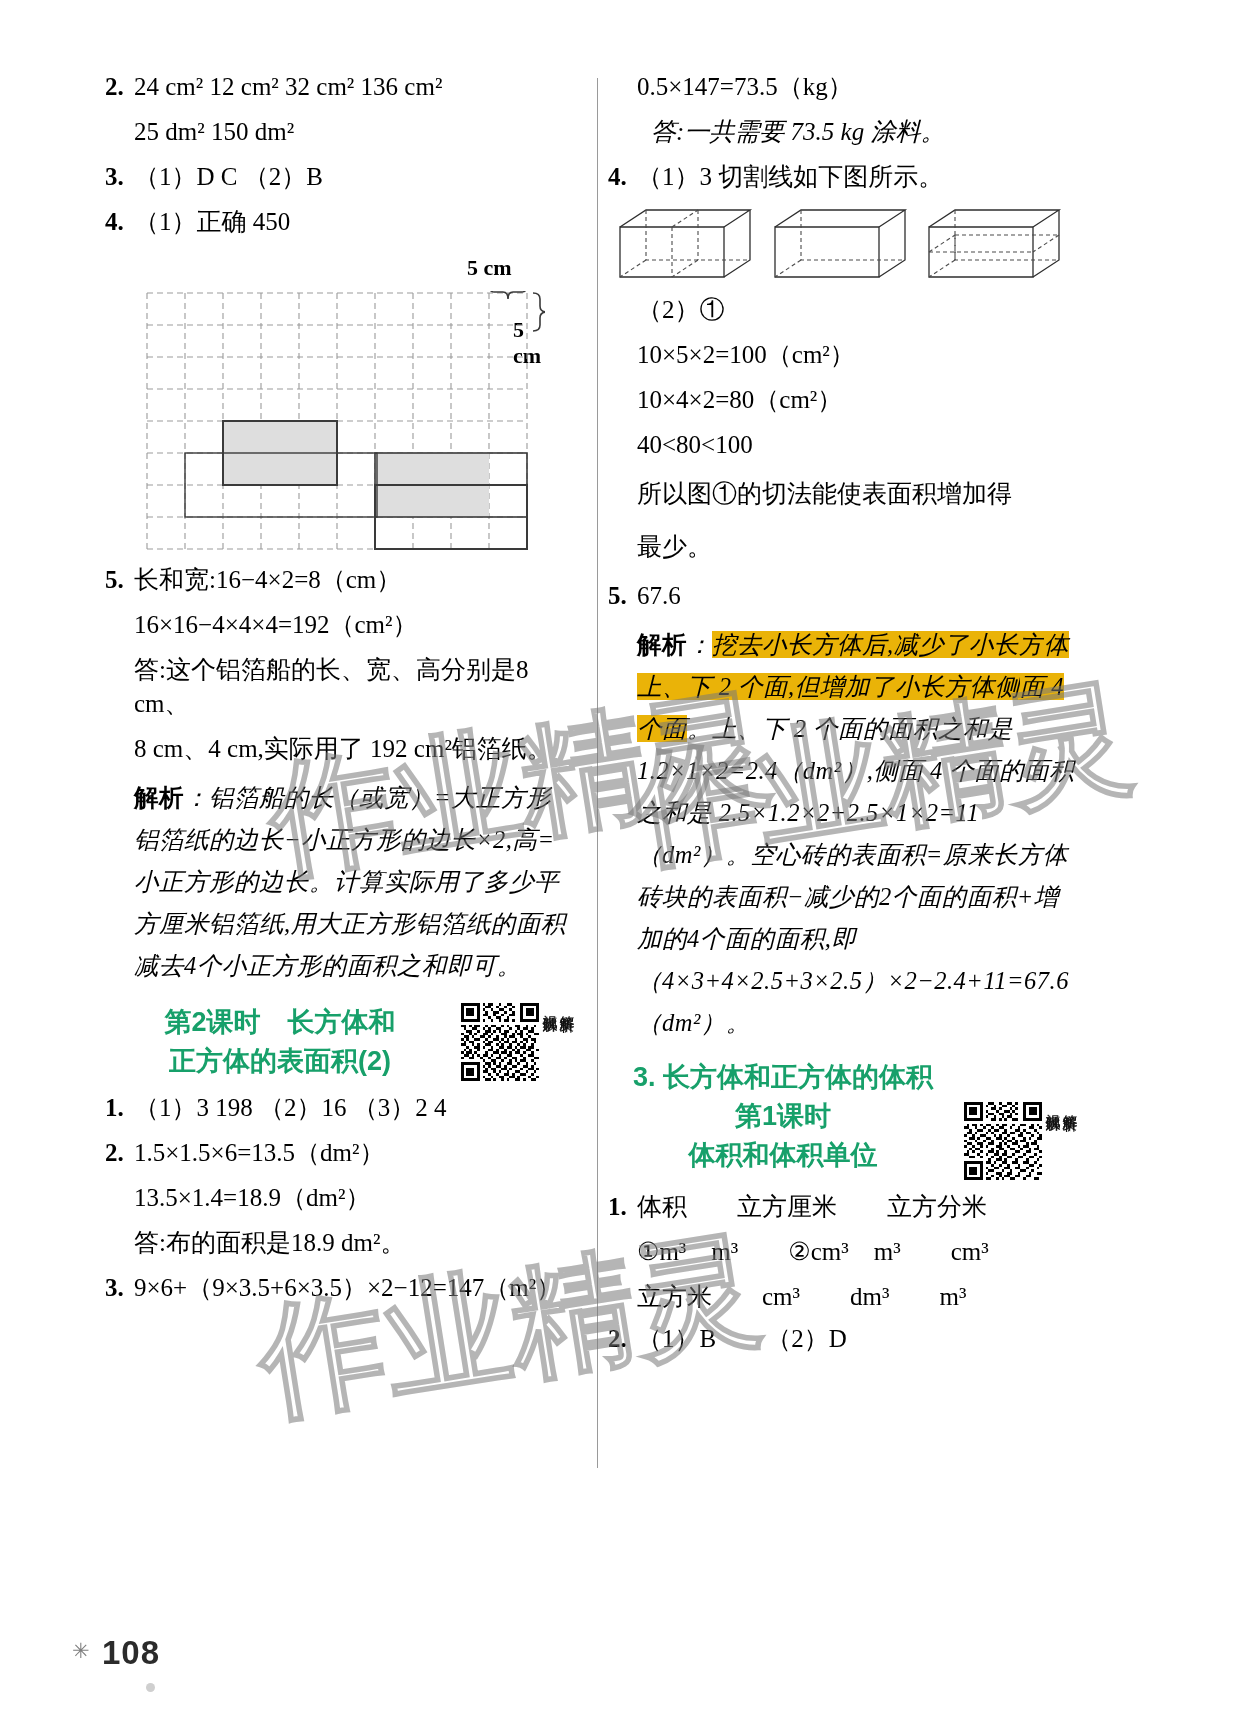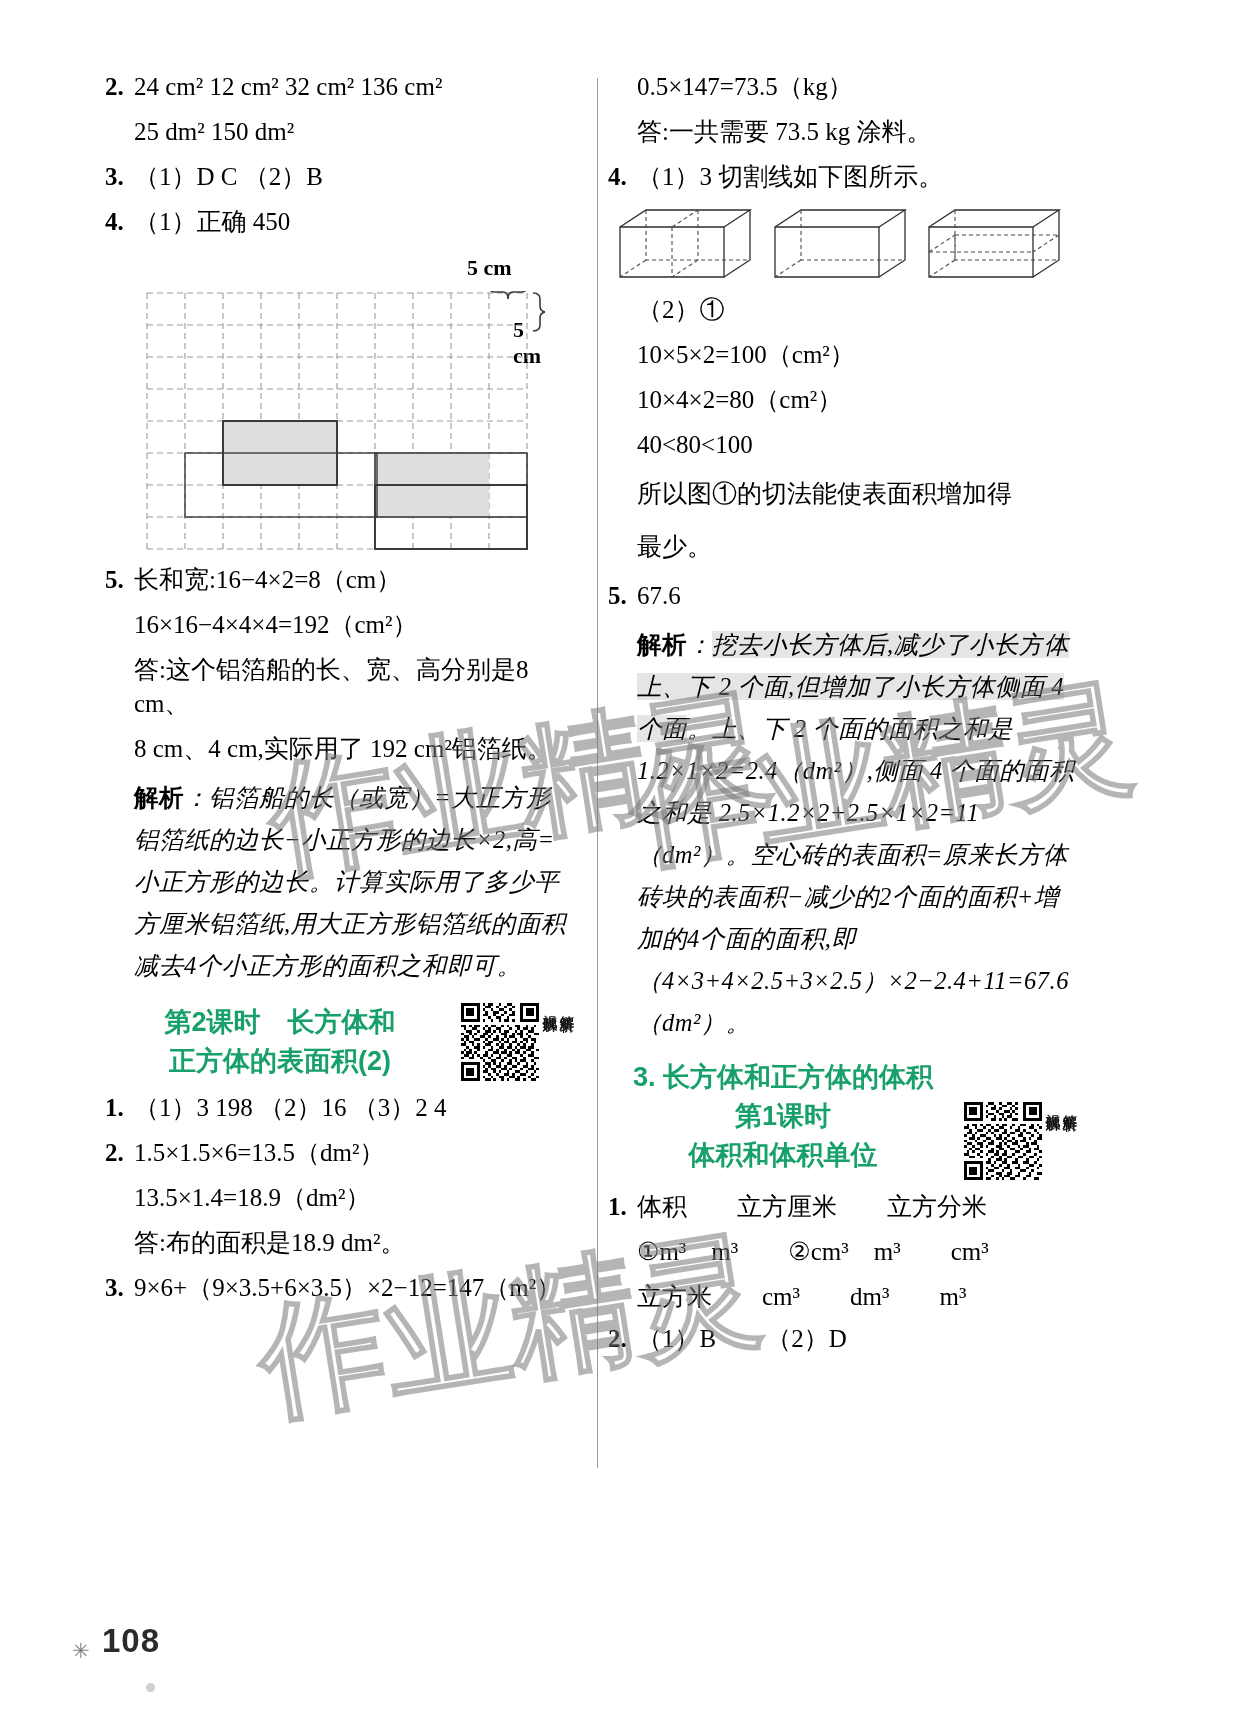--- a/index.html
+++ b/index.html
@@ -32,21 +32,21 @@
 
   
   .jx{
     font-family:"Liberation Serif", serif;
     font-style:italic;
     font-size:24.5px;line-height:42px;
     margin-left:29px;
     letter-spacing:0.5px;
   }
   .jx b{font-style:normal;font-weight:bold;}
-  .hl{background:#e5e5e5;}
+  .hl{background:#eab308;}
 
   .big-txt{font-size:25px;line-height:42px;}
 
   
   .sec-head{
     position:relative;
     margin:16px 0 10px 0;
     display:flex;align-items:flex-start;
   }
   .sec-title{
@@ -71,21 +71,21 @@
   .gridfig{position:absolute;left:30px;top:36px;}
   .lab5top{position:absolute;font-size:22px;}
   .lab5right{position:absolute;font-size:22px;}
 
   
   .boxes{display:flex;justify-content:space-between;margin:8px 0 10px 6px;width:452px;}
 
   
   .footer{position:absolute;left:0;bottom:0;width:100%;height:150px;}
   .pagenum{
-    position:absolute;left:102px;bottom:72px;
+    position:absolute;left:102px;bottom:60px;
     font-family:"Liberation Sans", sans-serif;
     font-weight:bold;font-size:33px;color:#2b2b2b;letter-spacing:1px;
   }
   .star{position:absolute;left:72px;bottom:68px;font-size:21px;color:#7d7d7d;}
 
   
   .wm{
     position:absolute;pointer-events:none;
     font-family:"Liberation Sans", sans-serif;
     font-weight:bold;
@@ -441,21 +441,21 @@
     <div class="row">
       <span class="num">3.</span>
       <span class="txt">9×6+（9×3.5+6×3.5）×2−12=147（m²）</span>
     </div>
 
   </div>
 
   <div class="col col-right">
 
     <div class="ind" style="margin-left:29px;">0.5×147=73.5（kg）</div>
-    <div class="ind" style="margin-left:29px;">答:一共需要 73.5 kg 涂料。</div>
+    <div class="ind" style="margin-left:43px;font-style:italic;">答:一共需要 73.5 kg 涂料。</div>
 
     <div class="row">
       <span class="num">4.</span>
       <span class="txt">（1）3    切割线如下图所示。</span>
     </div>
 
     <div class="boxes">
       <svg width="143" height="78" viewBox="0 0 143 78">
         <g fill="none" stroke="#2e2e2e" stroke-width="1.3">
           <path d="M6,22 L110,22 L110,72 L6,72 Z"></path>

